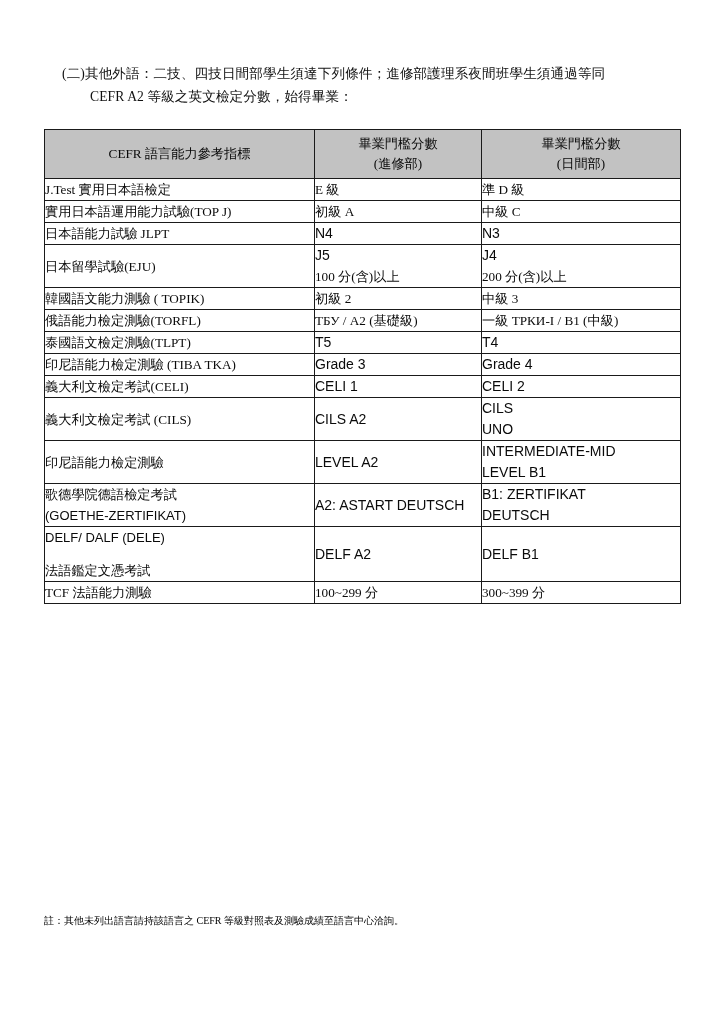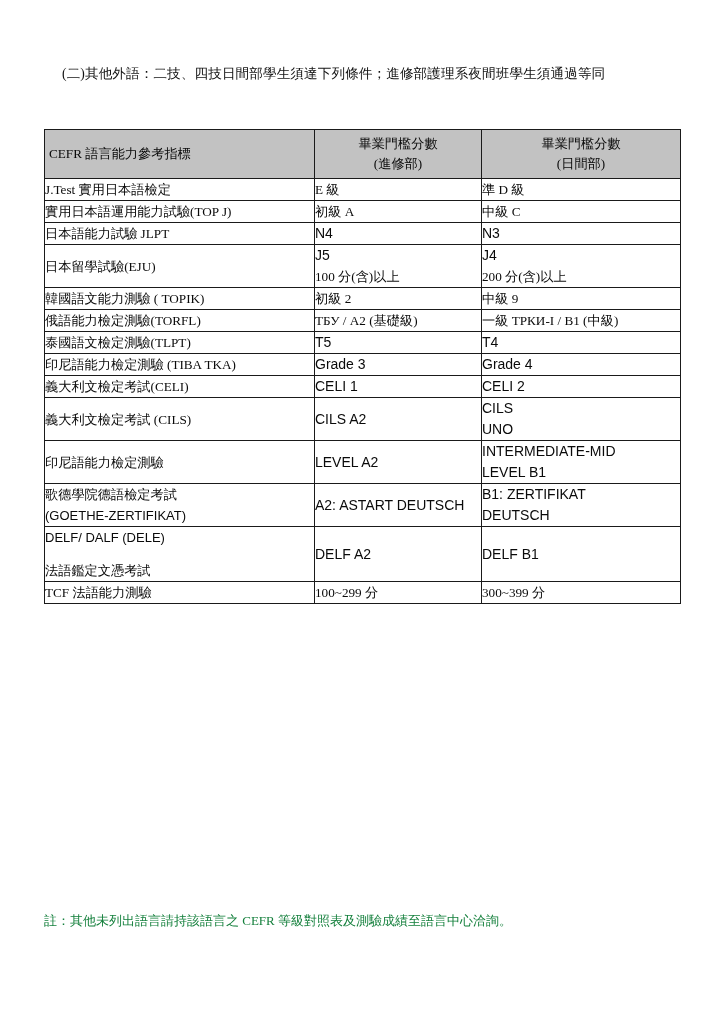--- a/index.html
+++ b/index.html
@@ -69,21 +69,21 @@
     height: 48px;
   }
   .hdr-inner {
     font-size: 13.2px;
     line-height: 20px;
     text-align: center;
     padding: 2px 4px;
     white-space: nowrap;
   }
   .hdr-inner.left {
-    text-align: left;
+    text-align: center;
   }
   td.name-cell {
     padding: 6px 0 6px 10px;
     font-size: 13.2px;
     line-height: 21px;
     text-align: left;
     margin-left: 44px;
   }
   td.val-cell {
     padding: 6px 4px;
@@ -96,33 +96,34 @@
     font-family: "Liberation Sans", "DejaVu Sans", sans-serif;
     font-size: 14px;
   }
   .name-cell .ln.sans { font-size: 13px; }
   .name-cell .gap { display: block; height: 12px; }
   
   .note {
     position: absolute;
     left: 44px;
     top: 911px;
-    font-size: 13px;
+    font-size: 10px;
     line-height: 20px;
-    color: #15803d;
+    color: #000000;
     white-space: nowrap;
   }
 </style>
 </head>
 <body>
 
 <div class="page">
 
   <div class="intro">
     <span class="intro-line1">(二)其他外語：二技、四技日間部學生須達下列條件；進修部護理系夜間班學生須通過等同</span>
+    <span class="intro-line2">CEFR A2 等級之英文檢定分數，始得畢業：</span>
   </div>
 
   <div class="tbl-wrap">
     <table class="cefr">
       <colgroup>
         <col class="c1">
           <col class="c2">
           <col class="c3">
       </colgroup>
       <thead>
@@ -192,21 +193,21 @@
             </td>
           </tr>
           <tr>
             <td class="name-cell">
               <span class="ln">韓國語文能力測驗 ( TOPIK)</span>
             </td>
             <td class="val-cell">
               <span class="ln">初級 2</span>
             </td>
             <td class="val-cell">
-              <span class="ln">中級 9</span>
+              <span class="ln">中級 3</span>
             </td>
           </tr>
           <tr>
             <td class="name-cell">
               <span class="ln">俄語能力檢定測驗(TORFL)</span>
             </td>
             <td class="val-cell">
               <span class="ln">ТБУ / A2 (基礎級)</span>
             </td>
             <td class="val-cell">

